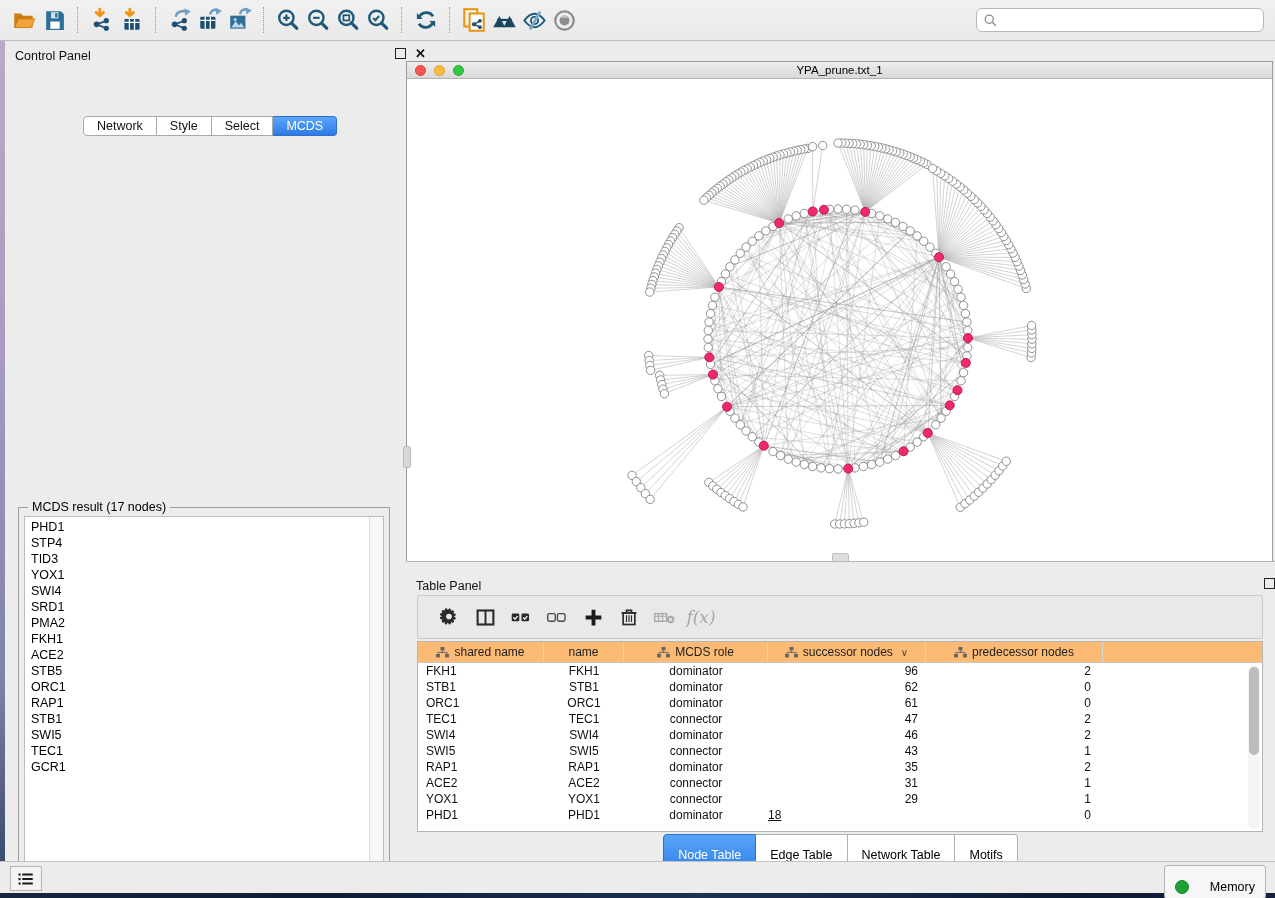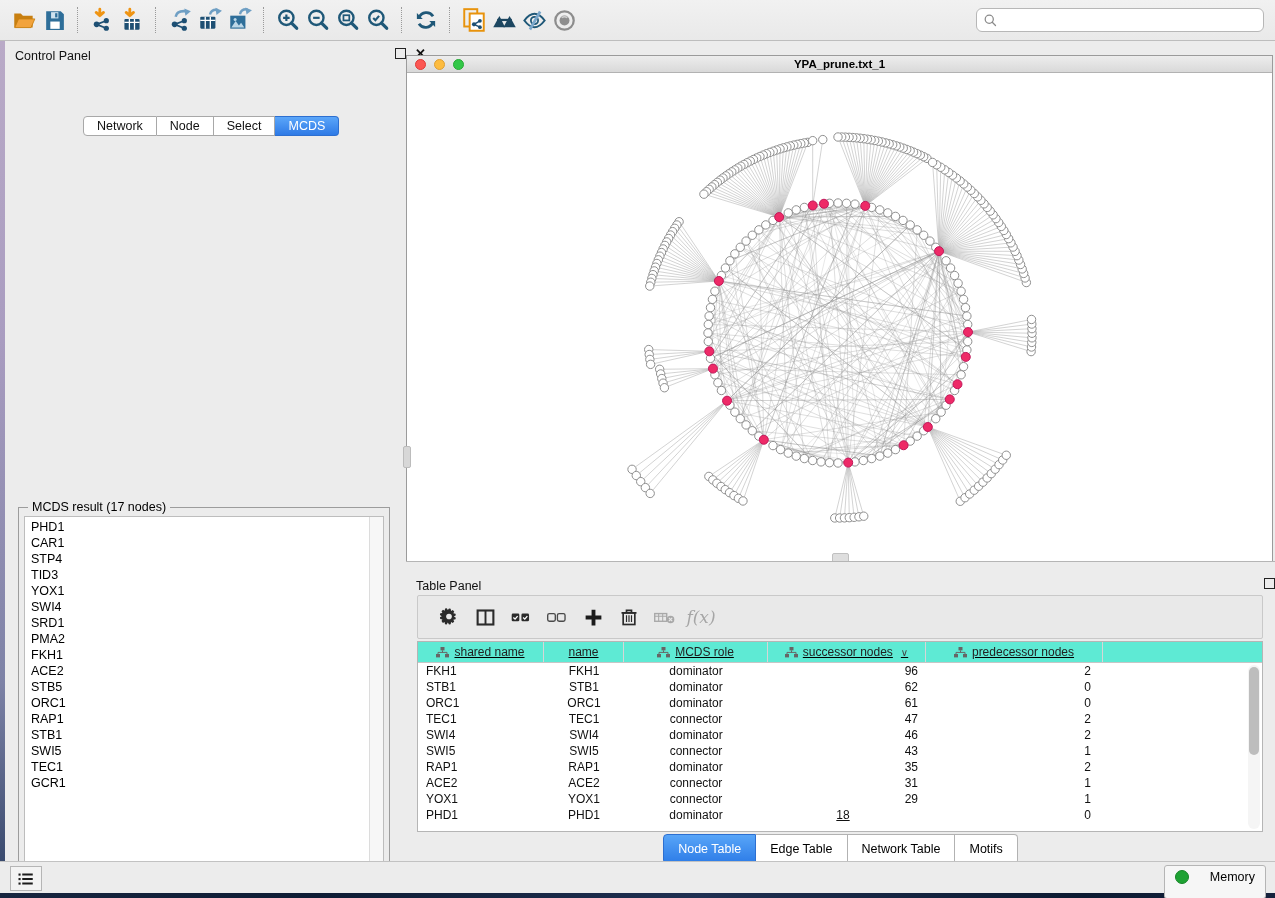--- a/index.html
+++ b/index.html
@@ -49,62 +49,62 @@
     border:1px solid #adadad;border-radius:5px;color:#000;cursor:pointer;font-family:"Liberation Sans",sans-serif;}
   .mac-btn.focused{border:1px solid #7fb0ef;box-shadow:0 0 0 3px rgba(110,165,245,.5);}
   .mcds-field{position:absolute;left:13px;top:466px;width:372px;height:372px;box-sizing:border-box;
     border:1px solid #9c9c9c;background:#ececec;}
   .mcds-legend{position:absolute;left:9px;top:-8px;background:#ececec;padding:0 4px;font-size:12.5px;color:#000;}
   .mcds-list{position:absolute;left:5px;top:8px;right:5px;bottom:5px;background:#fff;
     border:1px solid #bdbdbd;overflow:hidden;}
   .mcds-item{font-size:12.5px;line-height:16px;padding-left:6px;color:#000;cursor:default;}
   .list-scroll{position:absolute;top:1px;right:1px;bottom:1px;width:13px;background:#f7f7f7;border-left:1px solid #dcdcdc;}
   
-  .netwin{position:absolute;left:406px;top:55px;width:867px;height:616px;background:#fff;
-    border:1px solid #9b9b9b;box-sizing:border-box;font-weight:bold;}
+  .netwin{position:absolute;left:406px;top:61px;width:867px;height:616px;background:#fff;
+    border:1px solid #9b9b9b;box-sizing:border-box;}
   .net-titlebar{position:absolute;left:0;top:0;width:100%;height:17px;
     background:linear-gradient(#ededed,#d9d9d9);border-bottom:1px solid #b2b2b2;box-sizing:border-box;}
   .tlights{position:absolute;left:8px;top:3px;display:flex;gap:8px;}
   .tlight{width:11px;height:11px;border-radius:50%;box-sizing:border-box;cursor:pointer;}
   .net-title{position:absolute;width:100%;text-align:center;top:2px;font-size:11.5px;color:#000;}
   .net-canvas{position:absolute;left:0;top:17px;width:865px;height:497px;background:#fff;}
   .vsplit-grip{position:absolute;left:403px;top:446px;width:6px;height:20px;background:#d7d7d7;
     border:1px solid #bcbcbc;border-radius:2px;cursor:col-resize;}
   .hsplit-grip{position:absolute;left:832px;top:553px;width:15px;height:9px;background:#dedede;
     border:1px solid #c0c0c0;border-radius:2px;cursor:row-resize;}
   
   .tpanel{position:absolute;left:406px;top:561px;width:869px;height:300px;background:#ececec;
     border-top:1px solid #b5b5b5;box-sizing:border-box;}
   .tp-toolbar{position:absolute;left:11px;top:33px;width:846px;height:44px;background:#e9e9e9;
     border:1px solid #c9c9c9;border-radius:2px;display:flex;align-items:center;box-sizing:border-box;padding-left:13px;}
   .tp-ic{width:36px;height:30px;display:flex;align-items:center;justify-content:center;cursor:pointer;}
   .fx{font-family:"DejaVu Serif",serif;font-style:italic;font-size:17px;color:#a6a6a6;}
   .tp-table{position:absolute;left:11px;top:79px;width:846px;height:191px;background:#fff;
     border:1px solid #b5b5b5;box-sizing:border-box;overflow:hidden;}
-  .tp-head{display:flex;height:21px;background:#5eead4;border-bottom:1px solid #c6c6c6;box-sizing:border-box;text-decoration:underline;}
+  .tp-head{display:flex;height:21px;background:#fdba74;border-bottom:1px solid #c6c6c6;box-sizing:border-box;}
   .th{display:flex;align-items:center;justify-content:center;gap:5px;font-size:12px;color:#222;
     border-right:1px solid #d6d6d6;box-sizing:border-box;cursor:pointer;position:relative;}
   .th .chev{font-size:10px;color:#444;margin-left:3px;}
   .tr{display:flex;height:16px;align-items:center;}
   .td{font-size:12px;color:#111;box-sizing:border-box;white-space:nowrap;}
   .tbl-scroll{position:absolute;right:2px;top:23px;width:12px;height:164px;background:#f5f5f5;border-radius:6px;}
   .tbl-thumb{position:absolute;left:1px;top:2px;width:10px;height:88px;background:#bdbdbd;border-radius:5px;cursor:pointer;}
   .tp-tabs{position:absolute;left:0;top:272px;width:100%;display:flex;justify-content:center;}
-  .tp-tab{height:20px;line-height:20px;padding:4px 14px;background:#fff;border:1px solid #b2b2b2;border-left:none;
+  .tp-tab{height:20px;line-height:20px;padding:10px 14px;background:#fff;border:1px solid #b2b2b2;border-left:none;
     font-size:12.5px;color:#000;cursor:pointer;}
   .tp-tab:first-child{border-left:1px solid #b2b2b2;border-radius:4px 0 0 4px;}
   .tp-tab:last-child{border-radius:0 4px 4px 0;}
   .tp-tab.active{background:linear-gradient(#58a5f8,#2d7ce7);color:#fff;border-color:#2d6fd0;}
   
   .statusbar{position:absolute;left:0;top:861px;width:1275px;height:32px;background:#ececec;
     border-top:1px solid #c2c2c2;box-sizing:border-box;}
   .list-btn{position:absolute;left:10px;top:4px;width:30px;height:23px;background:#f3f3f3;
     border:1px solid #b5b5b5;display:flex;align-items:center;justify-content:center;cursor:pointer;}
   .memory-btn{position:absolute;right:9px;top:3px;height:24px;background:#f6f6f6;border:1px solid #b5b5b5;
-    border-radius:3px;display:flex;align-items:flex-start;gap:21px;padding:4px 10px;cursor:pointer;}
+    border-radius:3px;display:flex;align-items:flex-end;gap:21px;padding:4px 10px;cursor:pointer;}
   .mem-dot{width:12px;height:12px;border-radius:50%;background:#1ea233;border:1px solid #158527;}
   .memory-btn span{font-size:12.5px;color:#000;}
 </style>
 </head>
 <body>
 
 <div class="screen">
 
   <div class="toolbar">
     <div style="width:9px"></div>
@@ -261,29 +261,28 @@
   <div class="cpanel">
     <div class="panel-title-row">
       <span class="panel-title">Control Panel</span>
       <span class="wm-btns">
         <span class="float-ic"></span>
         <span class="close-ic">✕</span>
       </span>
     </div>
     <div class="cp-tabs" id="cp-tabs">
         <div class="cp-tab">Network</div>
-        <div class="cp-tab">Node</div>
+        <div class="cp-tab">Style</div>
         <div class="cp-tab">Select</div>
         <div class="cp-tab active">MCDS</div>
       </div>
     <div class="mcds-field">
       <span class="mcds-legend">MCDS result (17 nodes)</span>
       <div class="mcds-list" id="mcds-list">
           <div class="mcds-item" style="margin-top: 2px;">PHD1</div>
-          <div class="mcds-item">CAR1</div>
           <div class="mcds-item">STP4</div>
           <div class="mcds-item">TID3</div>
           <div class="mcds-item">YOX1</div>
           <div class="mcds-item">SWI4</div>
           <div class="mcds-item">SRD1</div>
           <div class="mcds-item">PMA2</div>
           <div class="mcds-item">FKH1</div>
           <div class="mcds-item">ACE2</div>
           <div class="mcds-item">STB5</div>
           <div class="mcds-item">ORC1</div>
@@ -1165,21 +1164,21 @@
             <div class="td" style="width: 126px; text-align: left; padding-left: 8px;">YOX1</div>
             <div class="td" style="width: 80px; text-align: center;">YOX1</div>
             <div class="td" style="width: 144px; text-align: center;">connector</div>
             <div class="td" style="width: 158px; text-align: right; padding-right: 8px;">29</div>
             <div class="td" style="width: 177px; text-align: right; padding-right: 12px;">1</div>
           </div>
           <div class="tr">
             <div class="td" style="width: 126px; text-align: left; padding-left: 8px;">PHD1</div>
             <div class="td" style="width: 80px; text-align: center;">PHD1</div>
             <div class="td" style="width: 144px; text-align: center;">dominator</div>
-            <div class="td" style="width: 158px; text-align: center; padding-right: 8px; text-decoration: underline;">18</div>
+            <div class="td" style="width: 158px; text-align: left; padding-right: 8px; text-decoration: underline;">18</div>
             <div class="td" style="width: 177px; text-align: right; padding-right: 12px;">0</div>
           </div>
         </div>
       <div class="tbl-scroll">
           <div class="tbl-thumb"></div>
         </div>
     </div>
 
     <div class="tp-tabs" id="tp-tabs">
         <div class="tp-tab active">Node Table</div>

